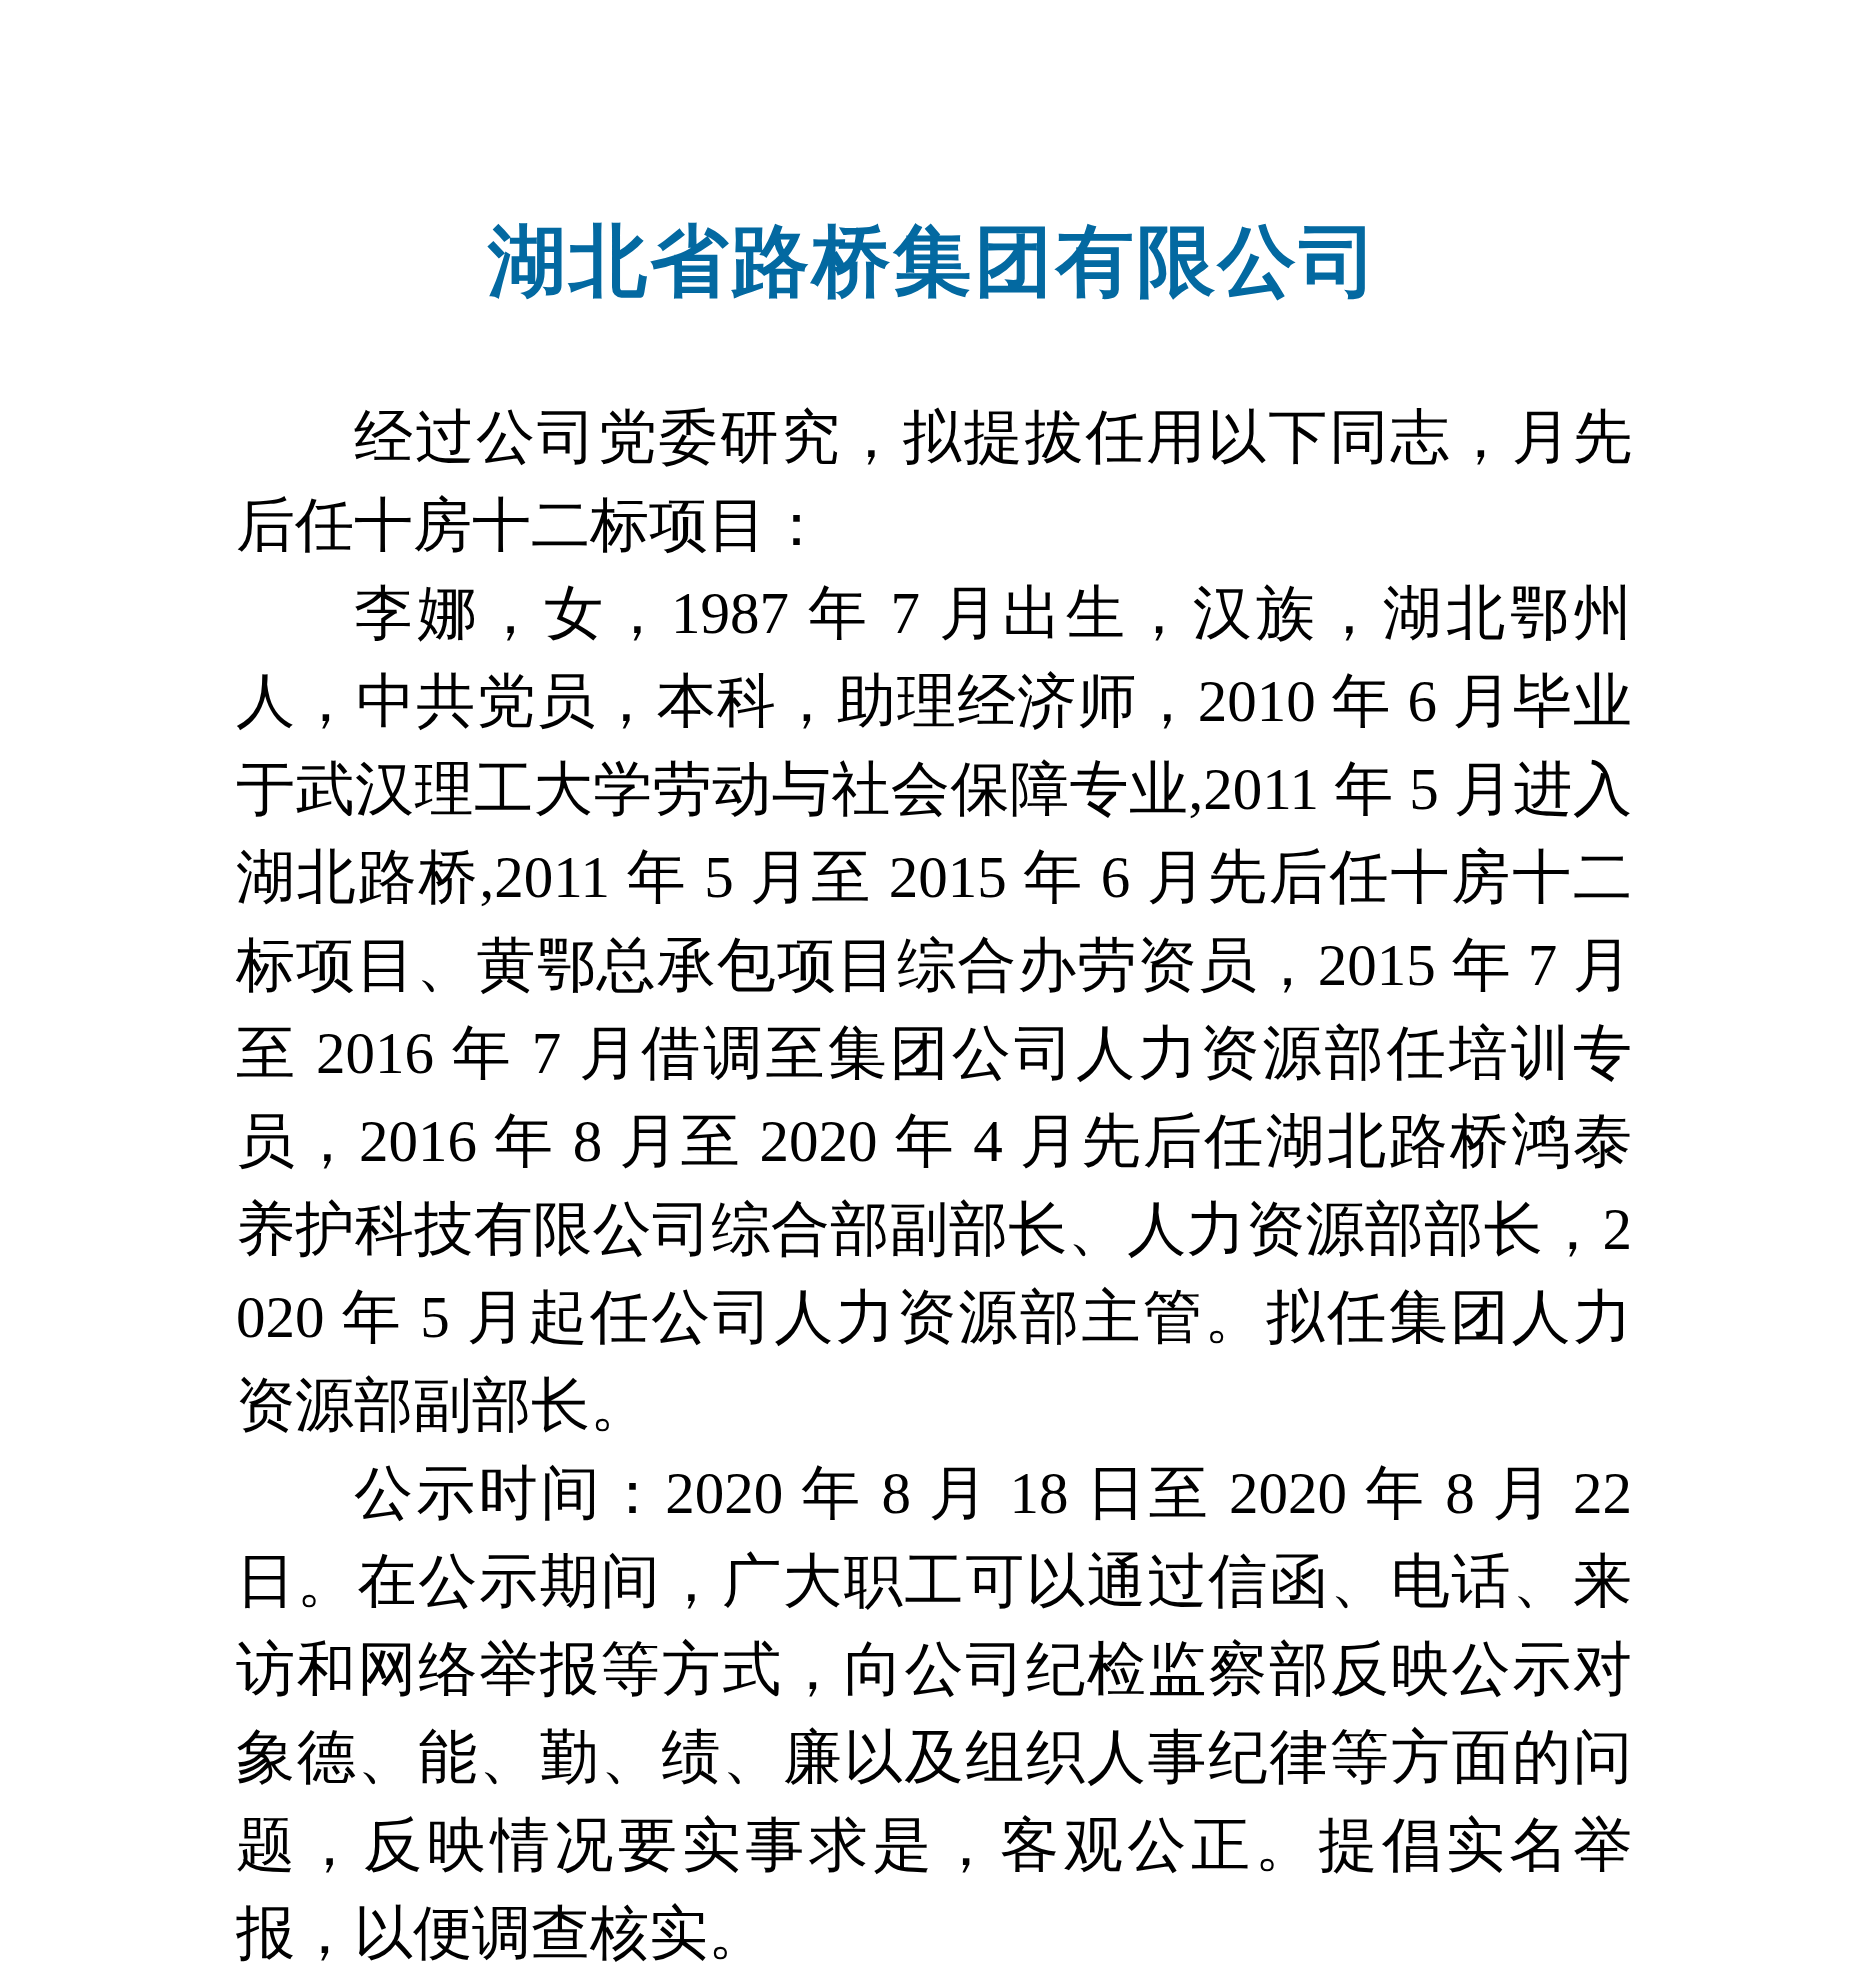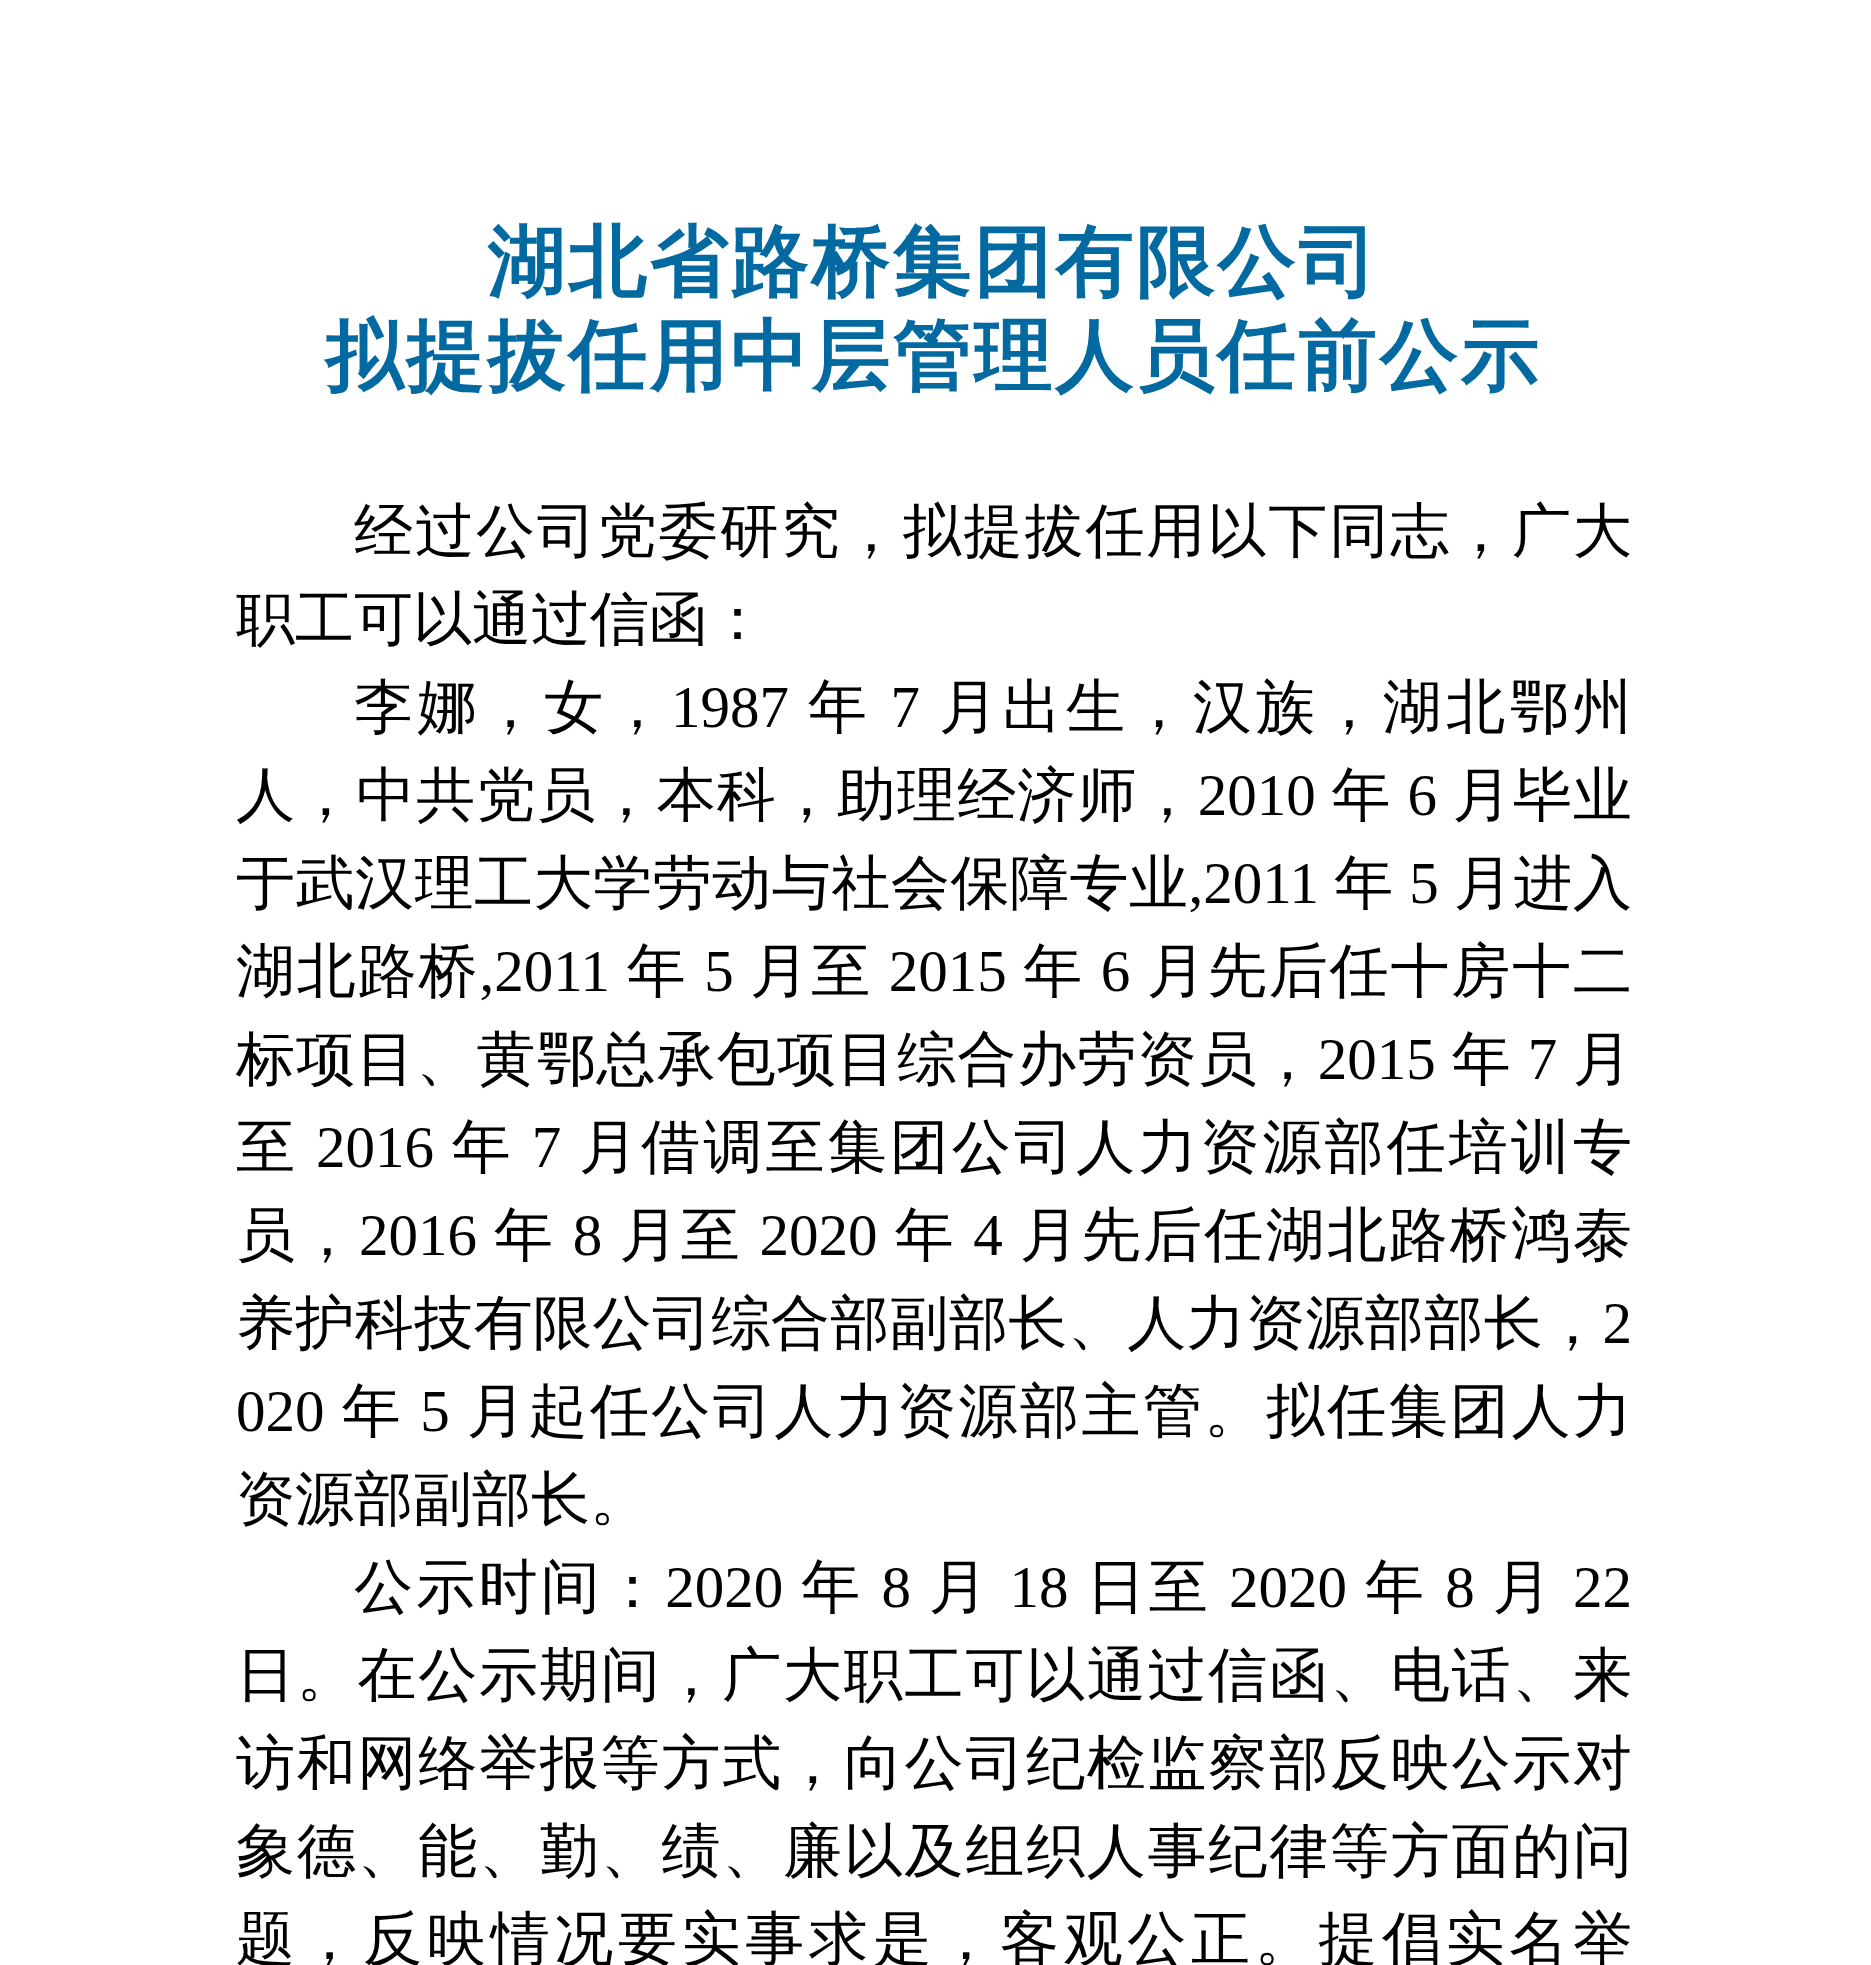--- a/index.html
+++ b/index.html
@@ -50,24 +50,23 @@
     word-break: break-all;
   }
 </style>
 </head>
 <body>
 
 <div class="page">
 
   <div class="doc-title">
     <span class="title-line">湖北省路桥集团有限公司</span>
-    <span class="title-line">拟提拔任用中层管理人员任前公示</span>
   </div>
 
   <div class="doc-body">
-    <p>经过公司党委研究，拟提拔任用以下同志，广大职工可以通过信函：</p>
+    <p>经过公司党委研究，拟提拔任用以下同志，月先后任十房十二标项目：</p>
     <p>李娜，女，1987 年 7 月出生，汉族，湖北鄂州人，中共党员，本科，助理经济师，2010 年 6 月毕业于武汉理工大学劳动与社会保障专业,2011 年 5 月进入湖北路桥,2011 年 5 月至 2015 年 6 月先后任十房十二标项目、黄鄂总承包项目综合办劳资员，2015 年 7 月至 2016 年 7 月借调至集团公司人力资源部任培训专员，2016 年 8 月至 2020 年 4 月先后任湖北路桥鸿泰养护科技有限公司综合部副部长、人力资源部部长，2020 年 5 月起任公司人力资源部主管。拟任集团人力资源部副部长。</p>
     <p>公示时间：2020 年 8 月 18 日至 2020 年 8 月 22 日。在公示期间，广大职工可以通过信函、电话、来访和网络举报等方式，向公司纪检监察部反映公示对象德、能、勤、绩、廉以及组织人事纪律等方面的问题，反映情况要实事求是，客观公正。提倡实名举报，以便调查核实。</p>
 
   </div>
 
 </div>
 
 
 </body></html>

